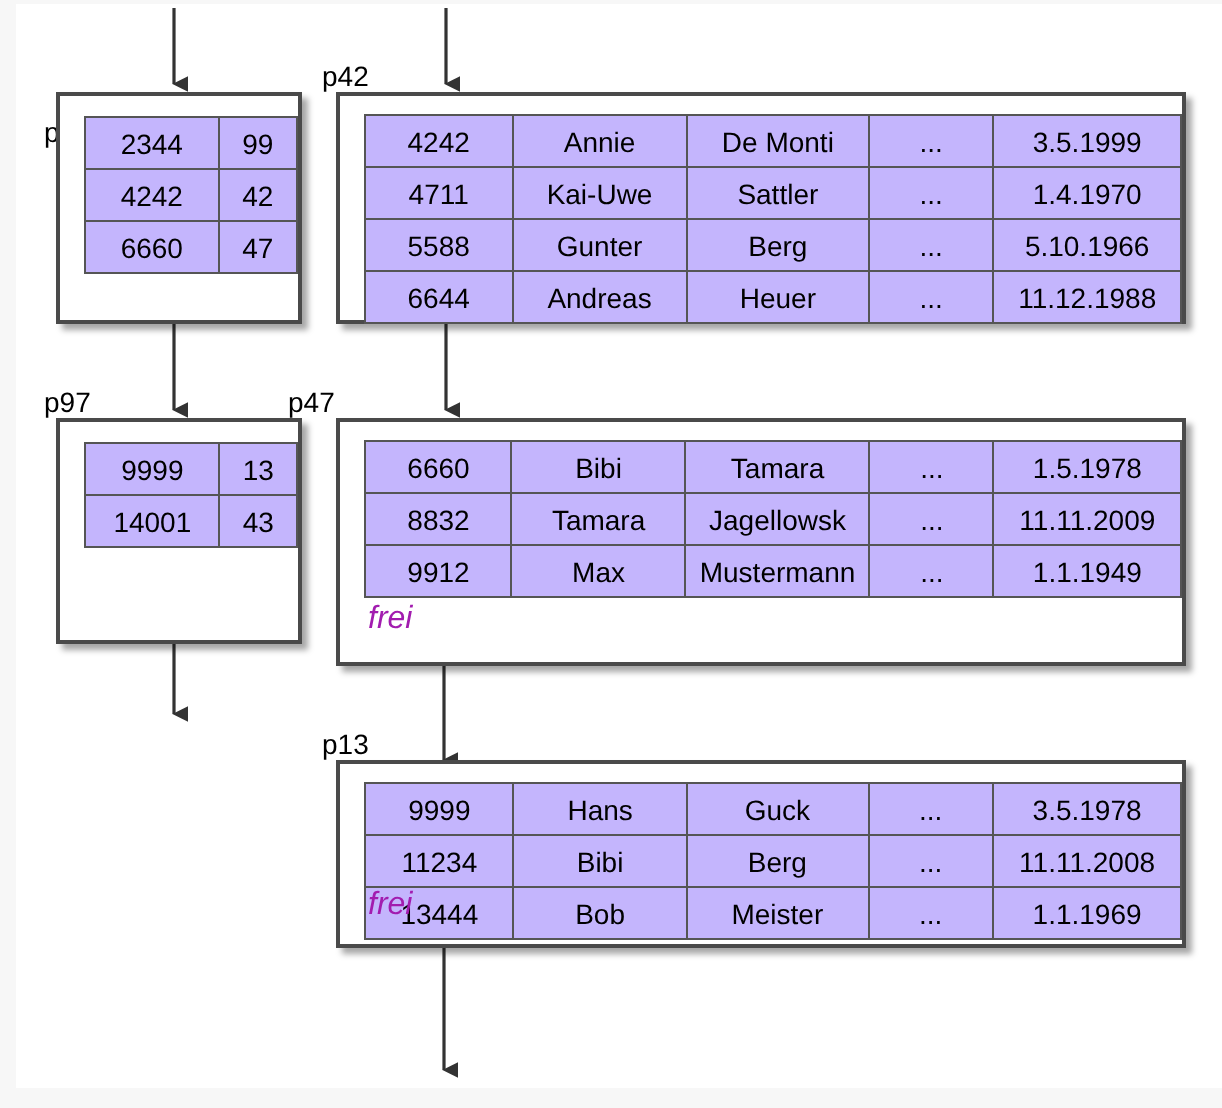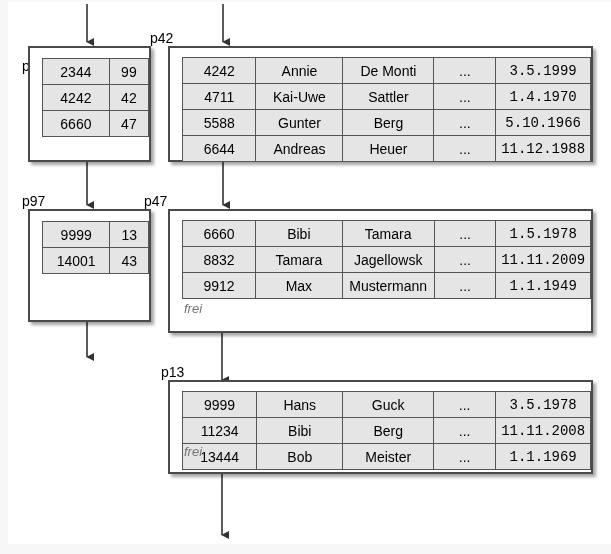--- a/index.html
+++ b/index.html
@@ -33,21 +33,21 @@
     font-size: 14px;
     font-weight: normal;
     letter-spacing: 0px;
     color: #000;
     white-space: nowrap;
   }
   
   table.rec-table {
     border-collapse: collapse;
     table-layout: fixed;
-    background: #e5e5e5;
+    background: #c4b5fd;
     padding-left: 31px;
   }
   table.rec-table td {
     border: 1px solid #555555;
     font-size: 14px;
     text-align: center;
     height: 25px;
     padding: 0 2px;
     white-space: nowrap;
     overflow: hidden;
@@ -56,27 +56,27 @@
   .idx-table { position: absolute; }
   .idx-table td.k { width: 68px; }
   .idx-table td.p { width: 38px; }
 
   
   .leaf-table { position: absolute; }
   .leaf-table td.c0 { width: 71px; }
   .leaf-table td.c1 { width: 84px; }
   .leaf-table td.c2 { width: 88px; }
   .leaf-table td.c3 { width: 60px; }
-  .leaf-table td.c4 { width: 90px; font-family: Liberation Mono, monospace; }
+  .leaf-table td.c4 { width: 90px; }
 
   .frei {
     position: absolute;
-    font-size: 13px;
+    font-size: 16px;
     font-style: italic;
-    color: #737373;
+    color: #a21caf;
     text-align: center;
   }
   
   .arrow-svg {
     position: absolute;
     left: 0; top: 0;
     width: 611px; height: 554px;
     pointer-events: none;
     overflow: visible;
   }
@@ -137,21 +137,21 @@
           <td class="p">13</td>
         </tr>
         <tr>
           <td class="k">14001</td>
           <td class="p">43</td>
         </tr>
       </tbody>
     </table>
   </div>
 
-  <div class="page-label" style="left:142px; top:28px;">p42</div>
+  <div class="page-label" style="left:153px; top:28px;">p42</div>
   <div class="page-box" style="left:160px; top:44px; width:425px; height:116px;">
     <table class="rec-table leaf-table" style="left:12px; top:9px;">
       <tbody>
         <tr>
           <td class="c0">4242</td>
           <td class="c1">Annie</td>
           <td class="c2">De Monti</td>
           <td class="c3">...</td>
           <td class="c4">3.5.1999</td>
         </tr>

